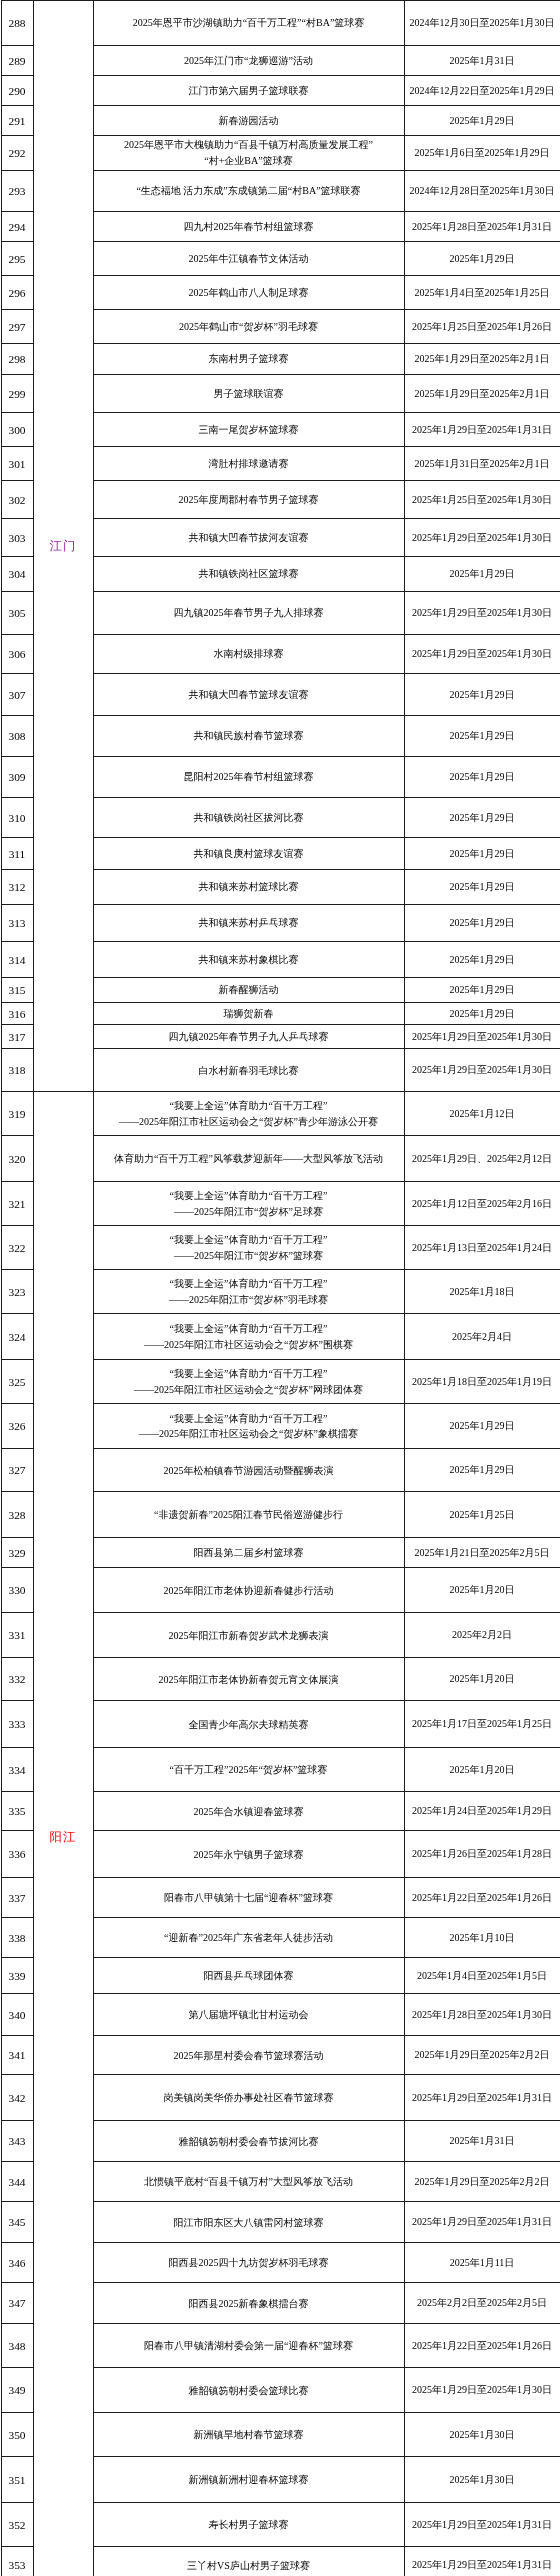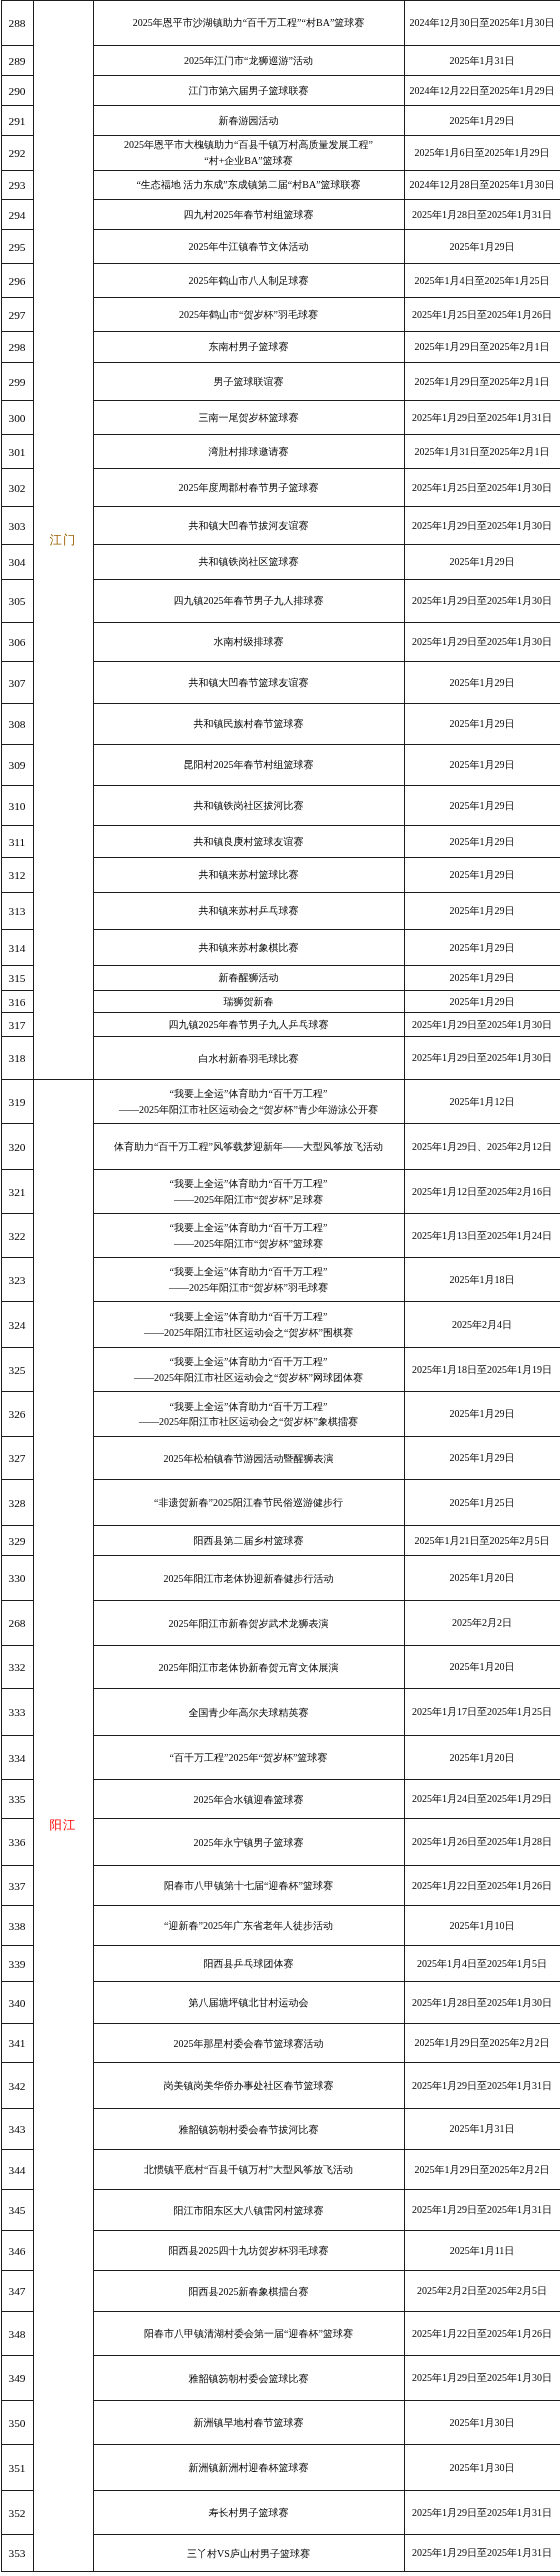--- a/index.html
+++ b/index.html
@@ -61,21 +61,21 @@
   <table class="events">
     <colgroup>
       <col style="width:32px">
       <col style="width:60px">
       <col style="width:311px">
       <col style="width:156px">
     </colgroup>
     <tbody id="table-body">
         <tr style="height: 45px; padding-left: 48px;">
     <td class="num">288</td>
-    <td class="region" rowspan="31" style="color: #a16207; margin-top: 36px;">江门</td>
+    <td class="region" rowspan="31" style="color: #a21caf; margin-top: 36px;">江门</td>
           <td class="name">2025年恩平市沙湖镇助力“百千万工程”“村BA”篮球赛</td>
     <td class="date">2024年12月30日至2025年1月30日</td>
   </tr>
         <tr style="height: 30px;">
     <td class="num">289</td>
     <td class="name">2025年江门市“龙狮巡游”活动</td>
     <td class="date">2025年1月31日</td>
   </tr>
         <tr style="height: 30px;">
     <td class="num">290</td>
@@ -86,21 +86,21 @@
     <td class="num">291</td>
     <td class="name">新春游园活动</td>
     <td class="date">2025年1月29日</td>
   </tr>
         <tr style="height: 35px;">
     <td class="num">292</td>
     <td class="name">2025年恩平市大槐镇助力“百县千镇万村高质量发展工程”
 “村+企业BA”篮球赛</td>
     <td class="date">2025年1月6日至2025年1月29日</td>
   </tr>
-        <tr style="height: 29px;">
+        <tr style="height: 41px;">
     <td class="num">293</td>
     <td class="name">“生态福地 活力东成”东成镇第二届“村BA”篮球联赛</td>
     <td class="date">2024年12月28日至2025年1月30日</td>
   </tr>
         <tr style="height: 30px;">
     <td class="num">294</td>
     <td class="name">四九村2025年春节村组篮球赛</td>
     <td class="date">2025年1月28日至2025年1月31日</td>
   </tr>
         <tr style="height: 34px;">
@@ -285,21 +285,21 @@
     <td class="num">329</td>
     <td class="name">阳西县第二届乡村篮球赛</td>
     <td class="date">2025年1月21日至2025年2月5日</td>
   </tr>
         <tr style="height: 45px;">
     <td class="num">330</td>
     <td class="name">2025年阳江市老体协迎新春健步行活动</td>
     <td class="date">2025年1月20日</td>
   </tr>
         <tr style="height: 45px;">
-    <td class="num">268</td>
+    <td class="num">331</td>
     <td class="name">2025年阳江市新春贺岁武术龙狮表演</td>
     <td class="date">2025年2月2日</td>
   </tr>
         <tr style="height: 43px;">
     <td class="num">332</td>
     <td class="name">2025年阳江市老体协新春贺元宵文体展演</td>
     <td class="date">2025年1月20日</td>
   </tr>
         <tr style="height: 47px;">
     <td class="num">333</td>

